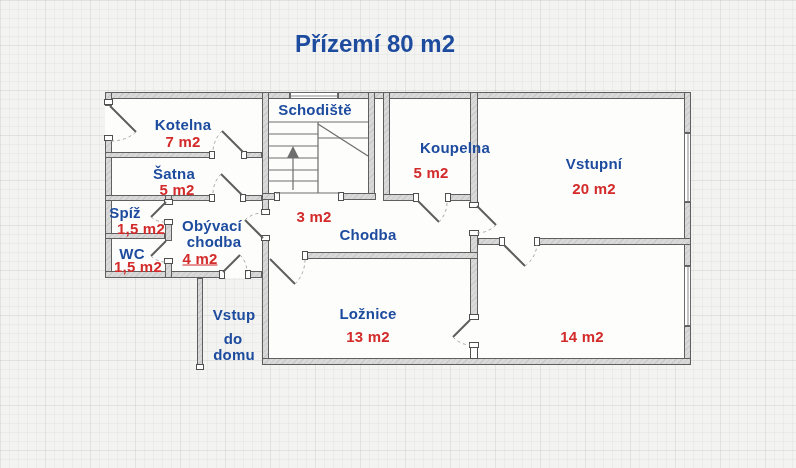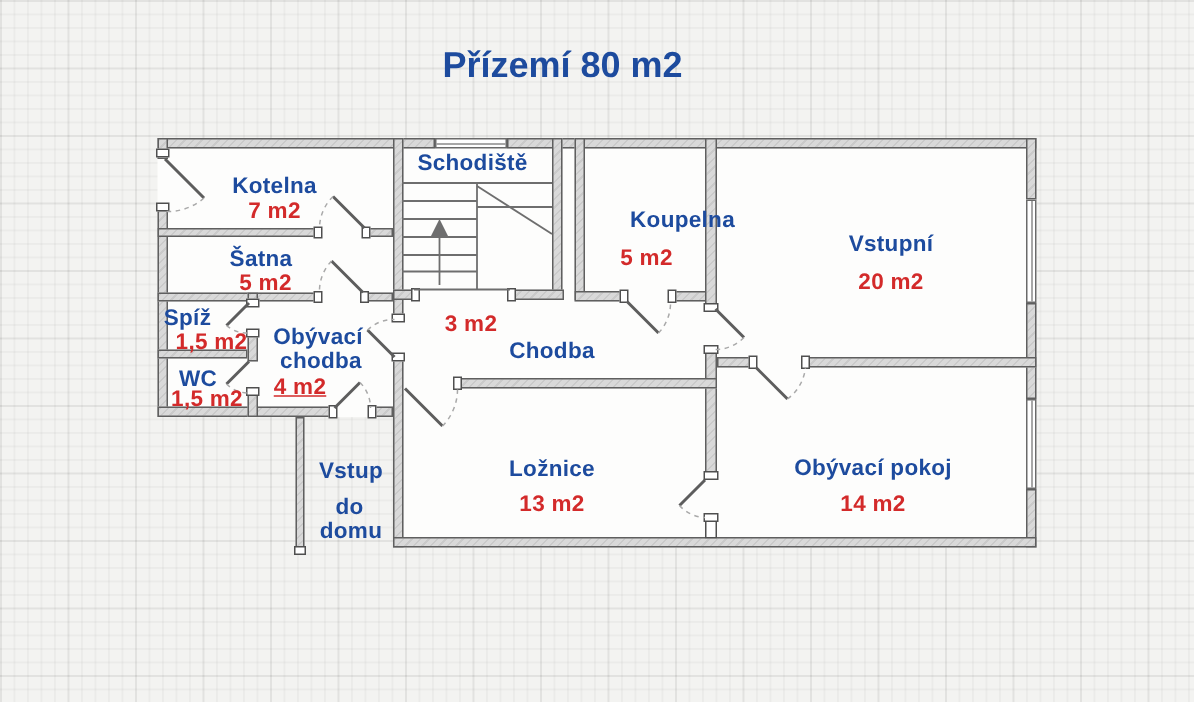--- a/index.html
+++ b/index.html
@@ -204,20 +204,19 @@
 
   <div class="lbl" style="left:455px;top:147px;">Koupelna</div>
   <div class="lbl area" style="left:431px;top:172px;">5 m2</div>
 
   <div class="lbl" style="left:594px;top:163px;">Vstupní</div>
   <div class="lbl area" style="left:594px;top:188px;">20 m2</div>
 
   <div class="lbl" style="left:368px;top:313px;">Ložnice</div>
   <div class="lbl area" style="left:368px;top:336px;text-align:right;">13 m2</div>
 
-  <div class="lbl" style="left:582px;top:312px;">Obývací pokoj</div>
   <div class="lbl area" style="left:582px;top:336px;">14 m2</div>
 
   <div class="lbl" style="left:234px;top:314px;">Vstup</div>
   <div class="lbl" style="left:233px;top:338px;">do</div>
   <div class="lbl" style="left:234px;top:354px;">domu</div>
 
 </div>
 
 </body></html>

